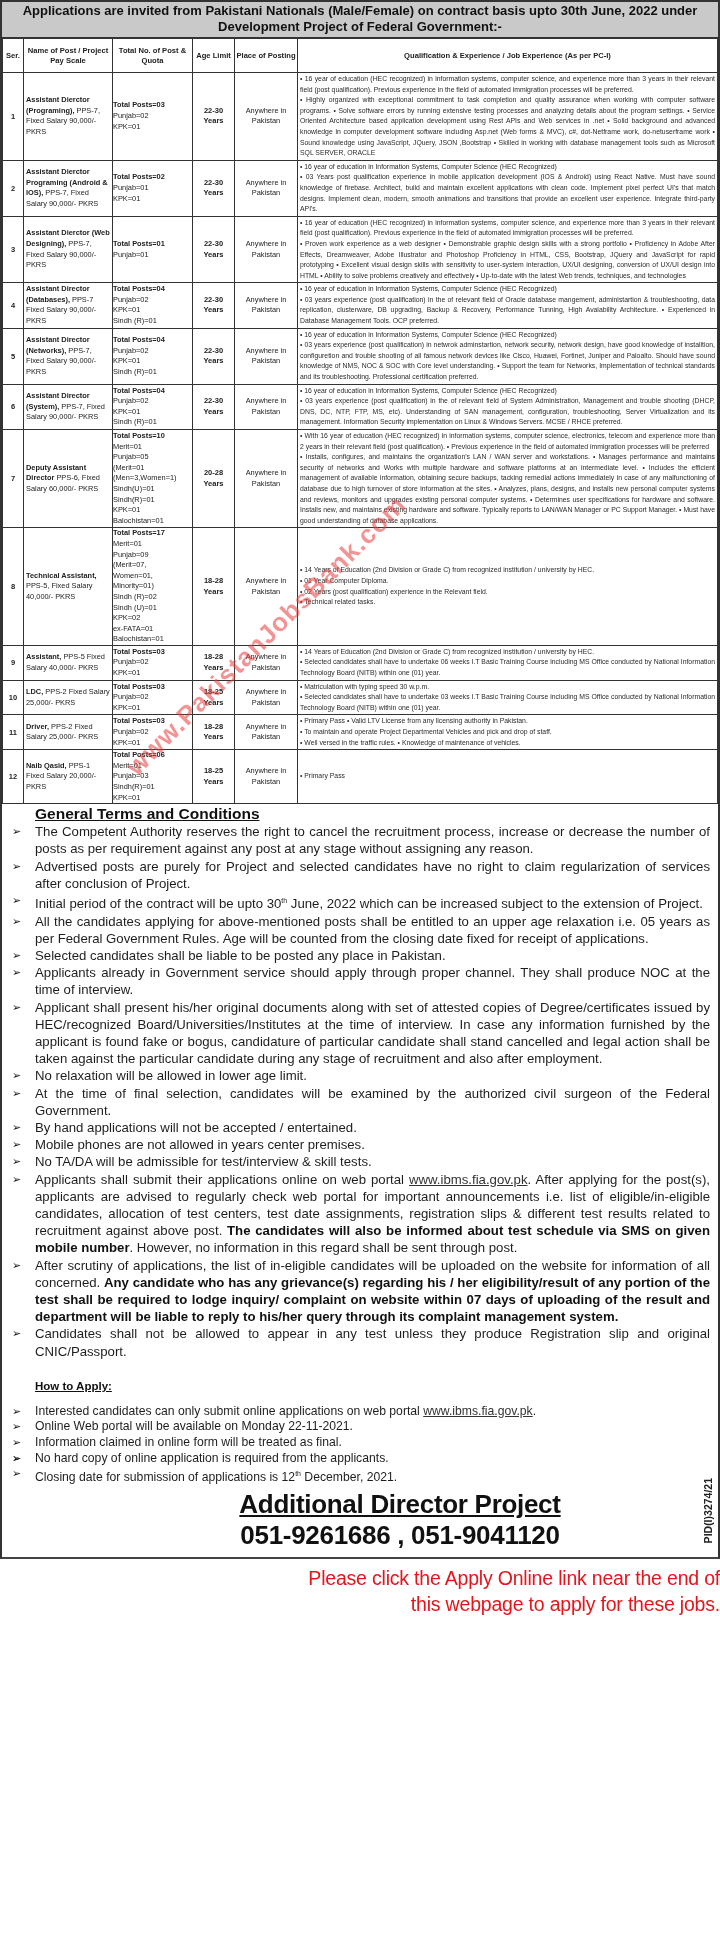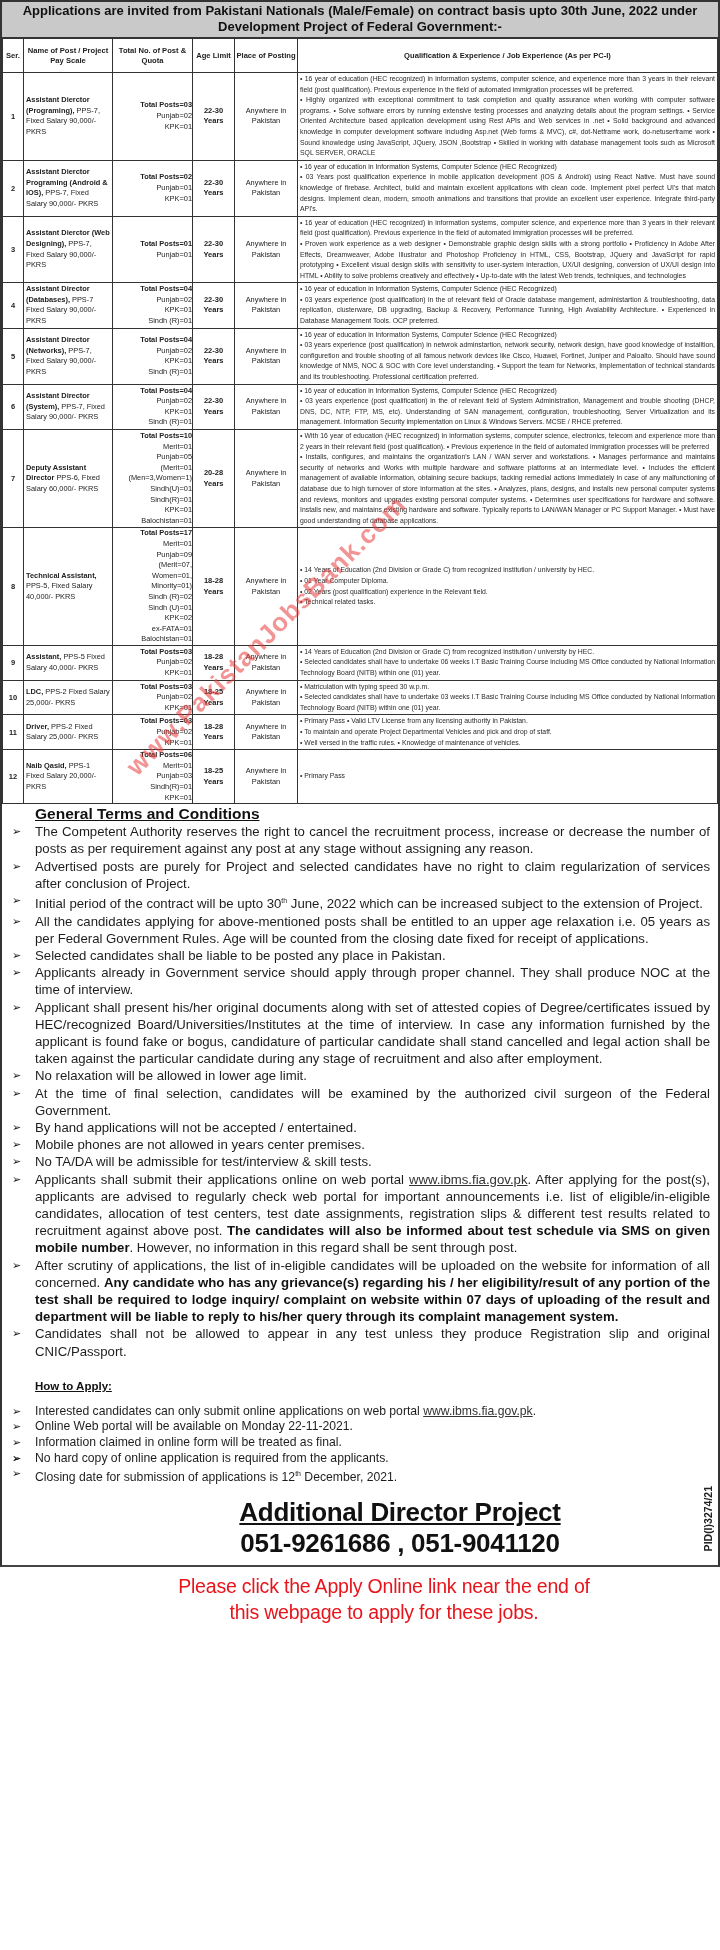--- a/index.html
+++ b/index.html
@@ -7,42 +7,42 @@
   body { font-family: "Liberation Sans", "DejaVu Sans", sans-serif; color: #222; position: relative; overflow-x: hidden; }
   .ad { width: 720px; border: 2px solid #333; border-bottom: 2px solid #444; position: relative; }
   .title-bar { background: #c9c9c9; border-bottom: 1.5px solid #333; text-align: center; font-weight: bold; font-size: 13px; line-height: 16px; padding: 1px 4px 2px; color: #111; }
   table.jobs { width: 100%; border-collapse: collapse; table-layout: fixed; }
   table.jobs th, table.jobs td { border: 1.5px solid #333; vertical-align: middle; }
   table.jobs th { font-size: 7.6px; font-weight: bold; text-align: center; height: 34px; line-height: 10px; padding: 1px; color: #222; }
   table.jobs th.qual-h { font-size: 7.6px; margin-top: 28px; }
   td.ser { text-align: center; font-weight: bold; font-size: 7.5px; }
   td.name { font-size: 7.4px; line-height: 10.6px; padding: 0 2px 0 2px; }
   td.name .post { font-weight: bold; }
-  td.quota { text-align: right; font-size: 7.4px; line-height: 10.6px; }
+  td.quota { text-align: left; font-size: 7.4px; line-height: 10.6px; }
   td.quota .tot { font-weight: bold; }
   td.age { text-align: center; font-weight: bold; font-size: 7.5px; line-height: 10.5px; }
   td.place { text-align: center; font-size: 7.4px; line-height: 10.5px; margin-left: 47px; }
   td.qual { font-size: 6.85px; line-height: 10.6px; padding: 1px 2px 1px 2px; text-align: justify; color: #2a2a2a; }
   td.qual p { margin: 0; }
 
   .terms { padding: 1px 8px 6px 8px; position: relative; }
   .terms h2 { font-size: 15.5px; font-weight: bold; text-decoration: underline; margin-left: 25px; line-height: 18px; color: #111; }
   .terms ul { list-style: none; }
   .terms li { position: relative; padding-left: 25px; font-size: 13.2px; line-height: 17.2px; text-align: justify; color: #1e1e1e; margin-bottom: 0; }
   .terms li .arrow { position: absolute; left: 2px; top: 0; font-size: 11px; color: #111; }
   .terms li b { color: #111; }
   .terms .link { text-decoration: underline; color: #333; }
   .howto-h { font-size: 11.5px; font-weight: bold; text-decoration: underline; margin: 20px 0 12px 25px; color: #111; }
   .howto li { font-size: 12.2px; line-height: 15.6px; }
-  .sig { text-align: center; margin-top: 11px; padding-left: 80px; }
+  .sig { text-align: center; margin-top: 3px; padding-left: 80px; }
   .sig .t1 { font-size: 26px; font-weight: bold; text-decoration: underline; line-height: 30px; color: #111; letter-spacing: -0.3px; }
   .sig .t2 { font-size: 26px; font-weight: bold; line-height: 32px; color: #111; letter-spacing: -0.3px; }
   .pid { position: absolute; right: 4px; bottom: 14px; writing-mode: vertical-rl; transform: rotate(180deg); font-size: 10.5px; font-weight: bold; color: #222; }
 
-  .apply-note { text-align: center; color: #e8141b; font-size: 19.5px; line-height: 26px; padding-top: 6px; letter-spacing: -0.2px; padding-left: 48px; }
+  .apply-note { text-align: right; color: #e8141b; font-size: 19.5px; line-height: 26px; padding-top: 6px; letter-spacing: -0.2px; padding-left: 48px; }
 
   .watermark { position: absolute; left: 120px; top: 760px; transform: rotate(-45deg); transform-origin: left top; color: rgba(232,60,60,0.55); font-size: 26px; font-weight: bold; white-space: nowrap; pointer-events: none; letter-spacing: 1px; }
 </style>
 </head>
 <body>
 
 <div class="ad">
   <div class="title-bar">Applications are invited from Pakistani Nationals (Male/Female) on contract basis upto 30th June, 2022 under Development Project of Federal Government:-</div>
 
   <table class="jobs">

